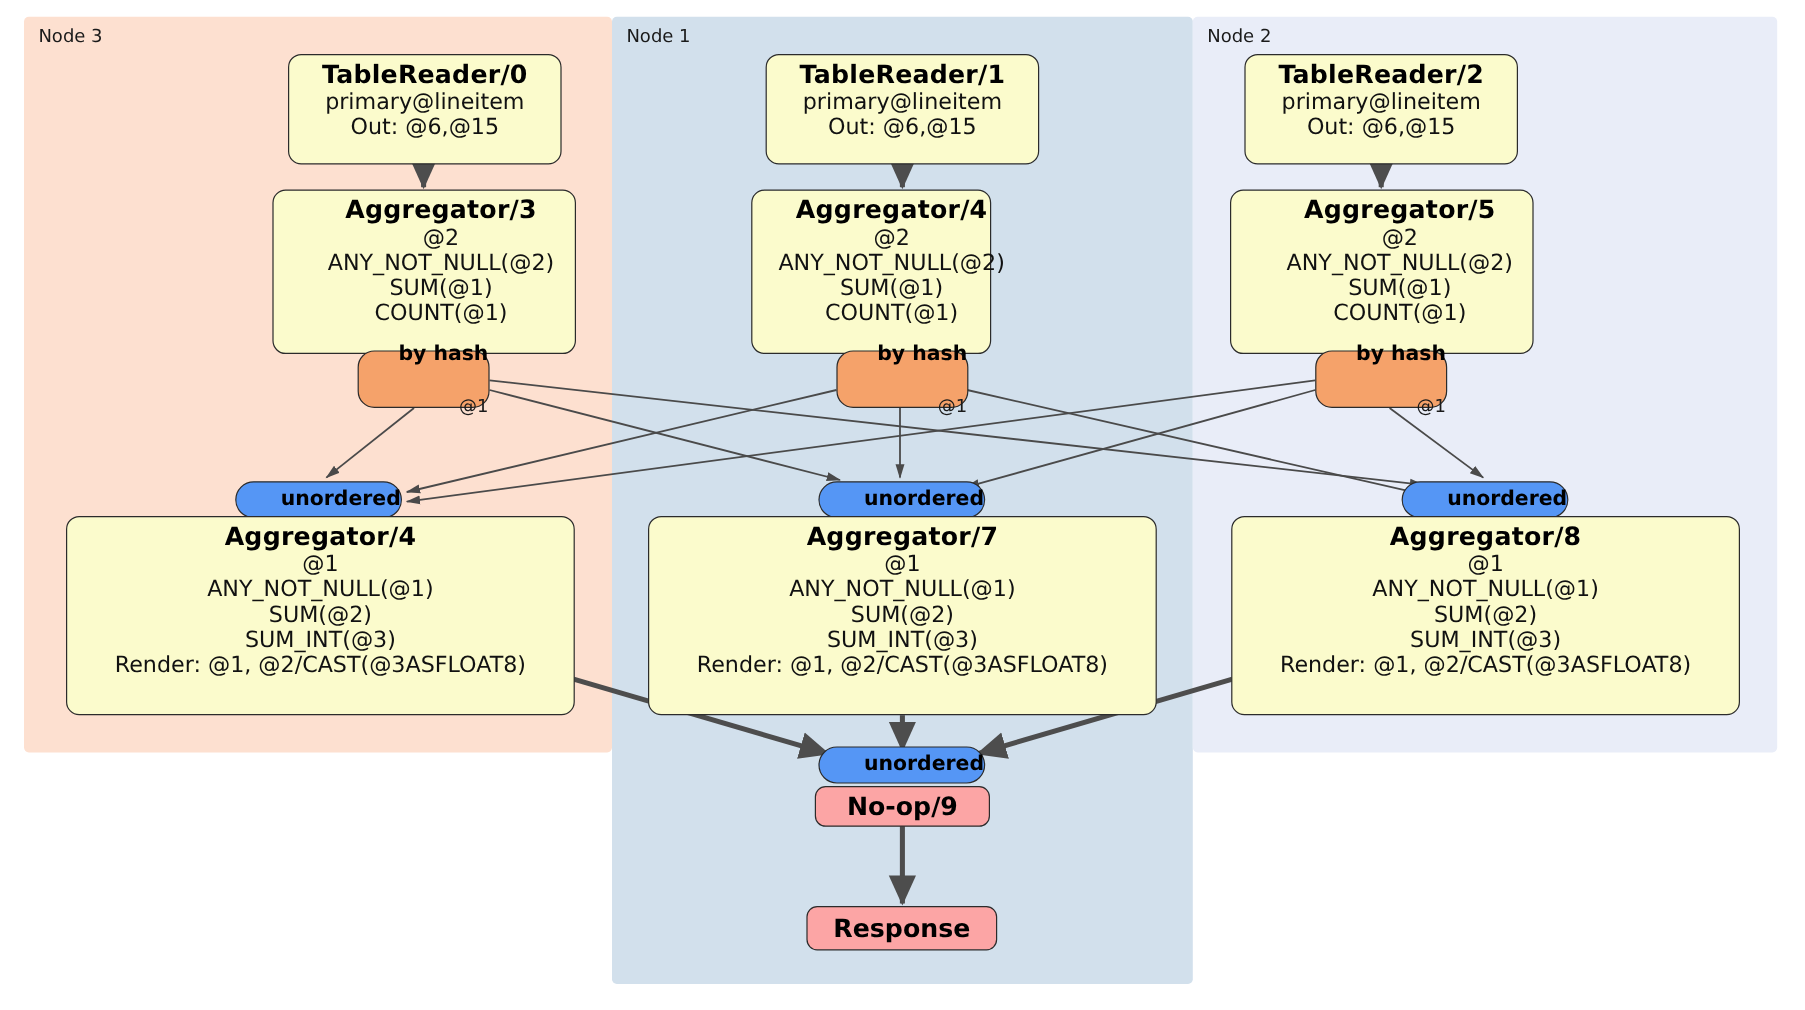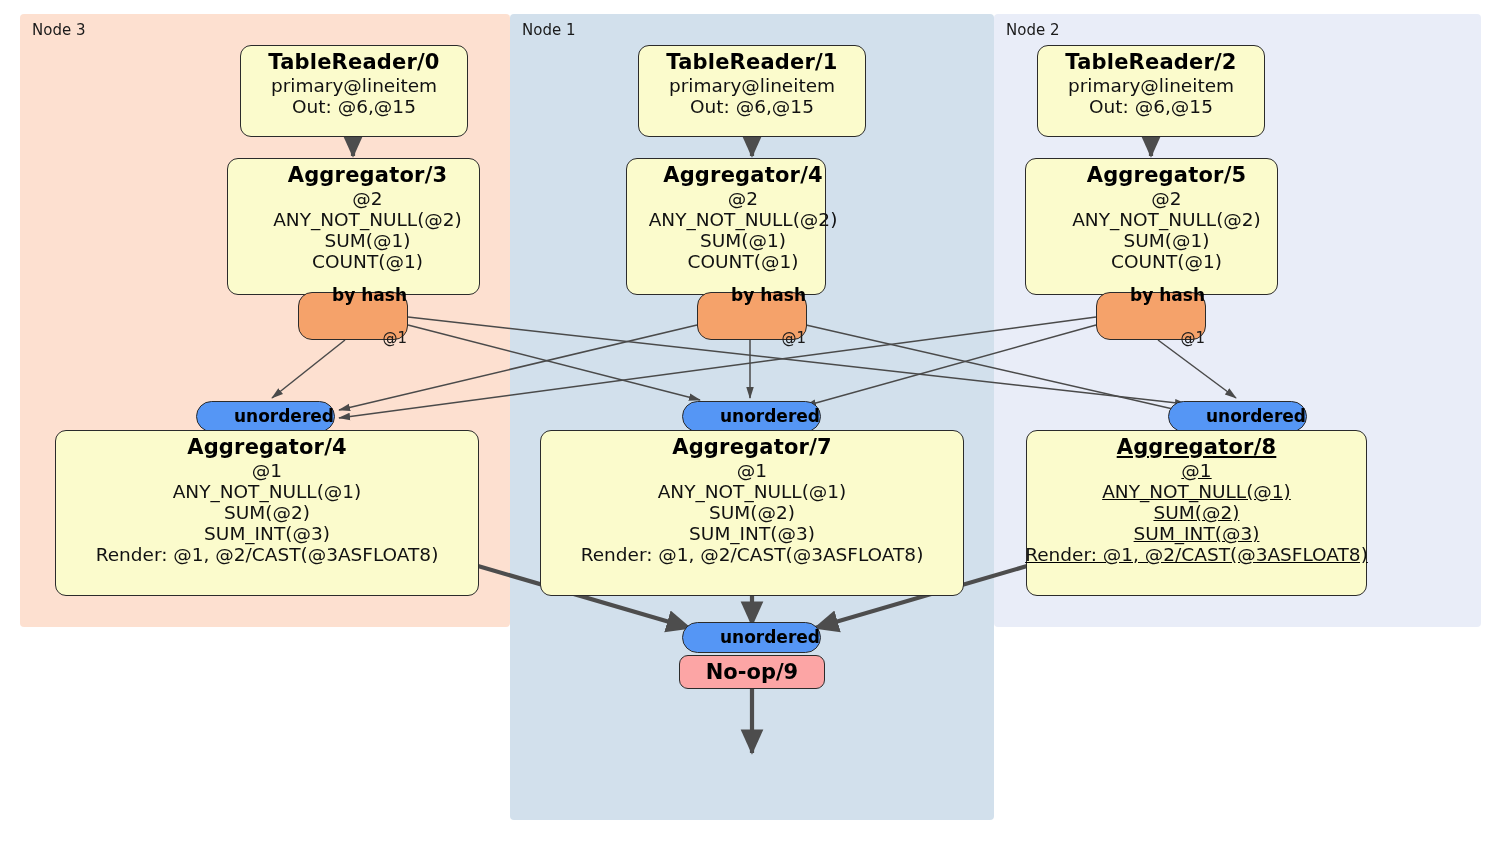--- a/index.html
+++ b/index.html
@@ -248,31 +248,34 @@
 
   <div class="proc-box" style="left:540px; top:430px; width:424px; height:166px;text-align:right;">
     <div class="proc-title">Aggregator/7</div>
     <div class="proc-line">@1</div>
     <div class="proc-line">ANY_NOT_NULL(@1)</div>
     <div class="proc-line">SUM(@2)</div>
     <div class="proc-line">SUM_INT(@3)</div>
     <div class="proc-line">Render: @1, @2/CAST(@3ASFLOAT8)</div>
   </div>
 
-  <div class="proc-box" style="left:1026px; top:430px; width:341px; height:166px;text-decoration:underline;">
+  <div class="proc-box" style="left:1026px; top:430px; width:424px; height:166px;">
     <div class="proc-title">Aggregator/8</div>
     <div class="proc-line">@1</div>
     <div class="proc-line">ANY_NOT_NULL(@1)</div>
     <div class="proc-line">SUM(@2)</div>
     <div class="proc-line">SUM_INT(@3)</div>
     <div class="proc-line">Render: @1, @2/CAST(@3ASFLOAT8)</div>
   </div>
 
   <div class="badge badge-unordered" style="left:682px; top:622px; width:139px; height:31px;">
     <div class="badge-main">unordered</div>
   </div>
 
   <div class="small-box" style="left:679px; top:655px; width:146px; height:34px;">
     <div class="small-box-label">No-op/9</div>
   </div>
 
+  <div class="small-box" style="left:672px; top:755px; width:159px; height:37px;">
+    <div class="small-box-label">Response</div>
+  </div>
 
 </div>
 
 </body></html>

